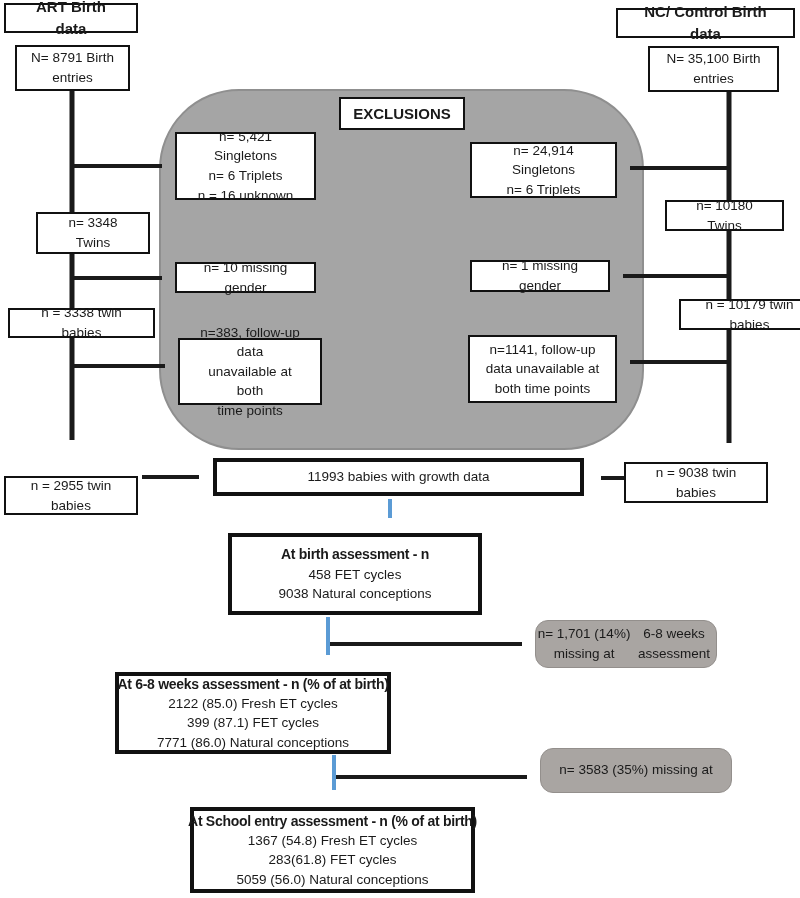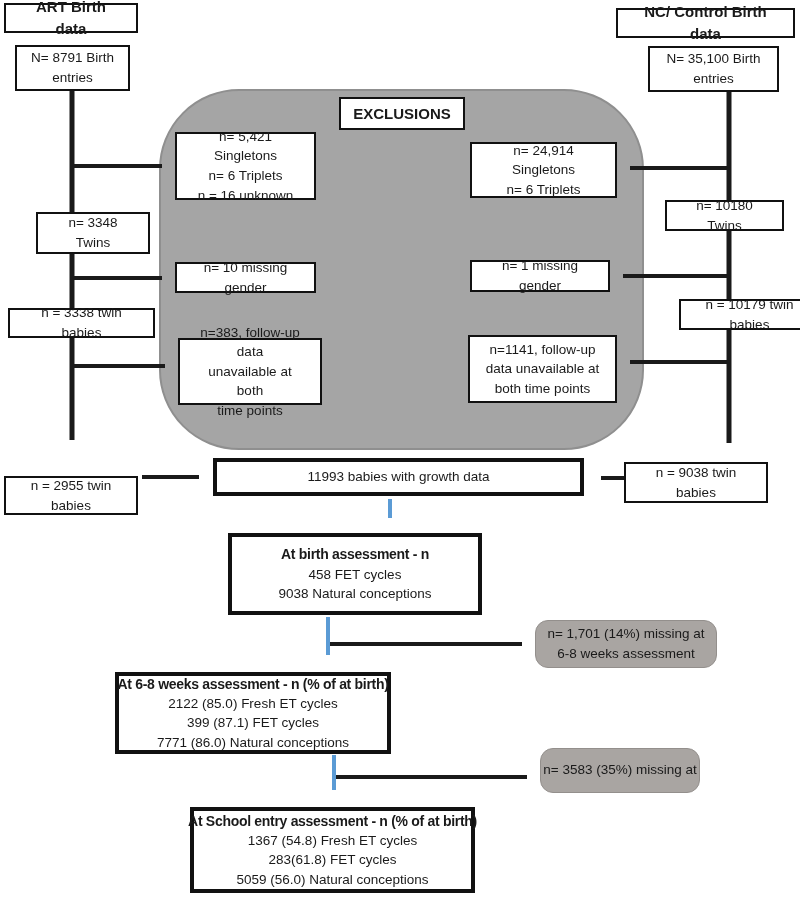--- a/index.html
+++ b/index.html
@@ -32,21 +32,21 @@
     background:#fff;border:2px solid #111;
     display:flex;flex-direction:column;align-items:center;justify-content:center;
     text-align:center;font-size:13.5px;line-height:1.45;padding:2px 14px;
   }
   .thick{border-width:4px;}
   .title-box{font-weight:700;font-size:15px;}
   .assess .a-title{font-weight:700;font-size:14px;letter-spacing:-0.3px;white-space:nowrap;}
   .graybox{
     position:absolute;z-index:3;box-sizing:border-box;
     background:var(--graybox);border:1px solid #938f8c;border-radius:13px;
-    display:flex;flex-direction:column;align-items:center;justify-content:center;
+    display:flex;align-items:center;justify-content:center;
     text-align:center;font-size:13.5px;line-height:1.5;
   }
 </style>
 </head>
 <body>
 
 <div class="canvas">
 
   <div class="blob" style="left:159px;top:89px;width:481px;height:357px"></div>
 
@@ -134,21 +134,21 @@
 
   <div class="box thick assess" style="left:115px;top:672px;width:276px;height:82px">
     <div class="a-title">At 6-8 weeks assessment - n (% of at birth)</div>
     <div>
         <div>2122 (85.0) Fresh ET cycles</div>
         <div>399 (87.1) FET cycles</div>
         <div>7771 (86.0) Natural conceptions</div>
       </div>
   </div>
 
-  <div class="graybox" style="left:540px;top:748px;width:160px;height:45px">
+  <div class="graybox" style="left:540px;top:748px;width:192px;height:45px">
       <div>n= 3583 (35%) missing at</div>
     </div>
 
   <div class="box thick assess" style="left:190px;top:807px;width:285px;height:86px">
     <div class="a-title">At School entry assessment - n (% of at birth)</div>
     <div>
         <div>1367 (54.8) Fresh ET cycles</div>
         <div>283(61.8) FET cycles</div>
         <div>5059 (56.0) Natural conceptions</div>
       </div>

